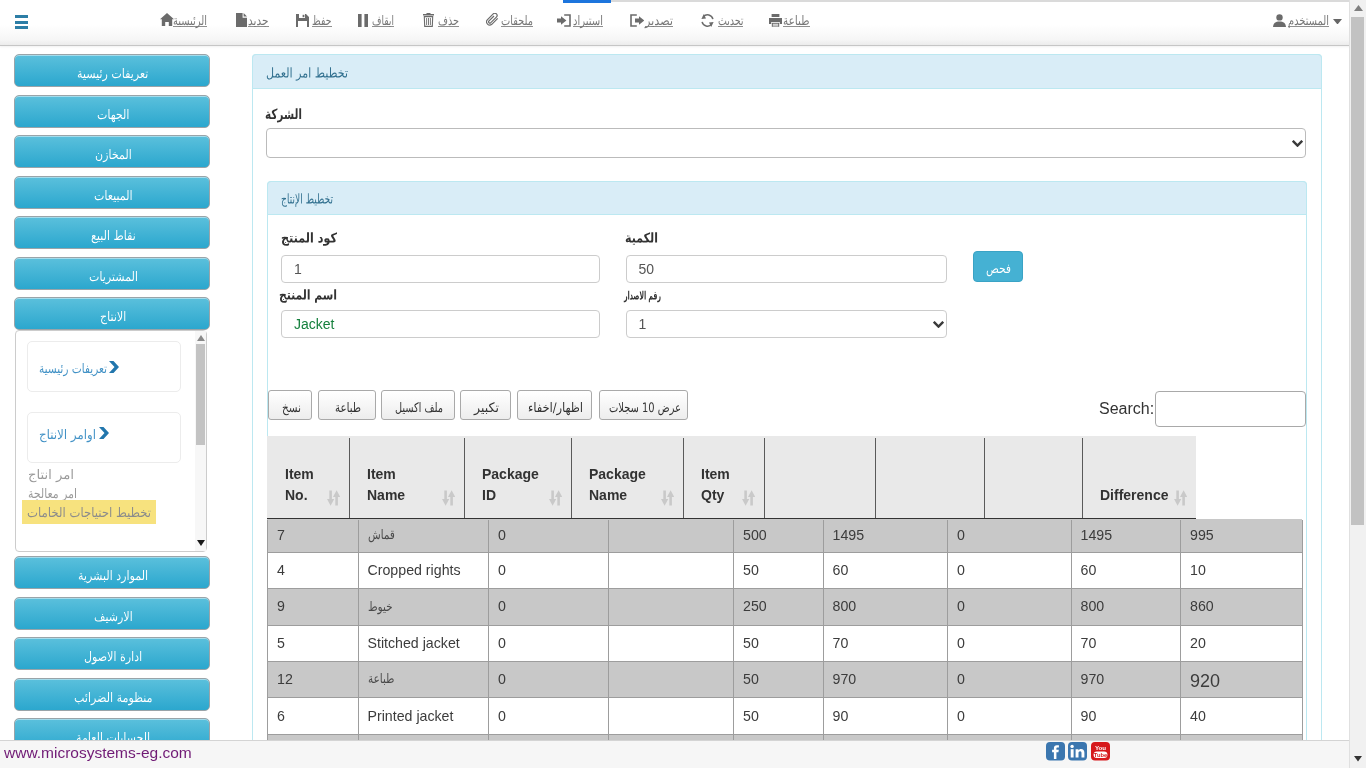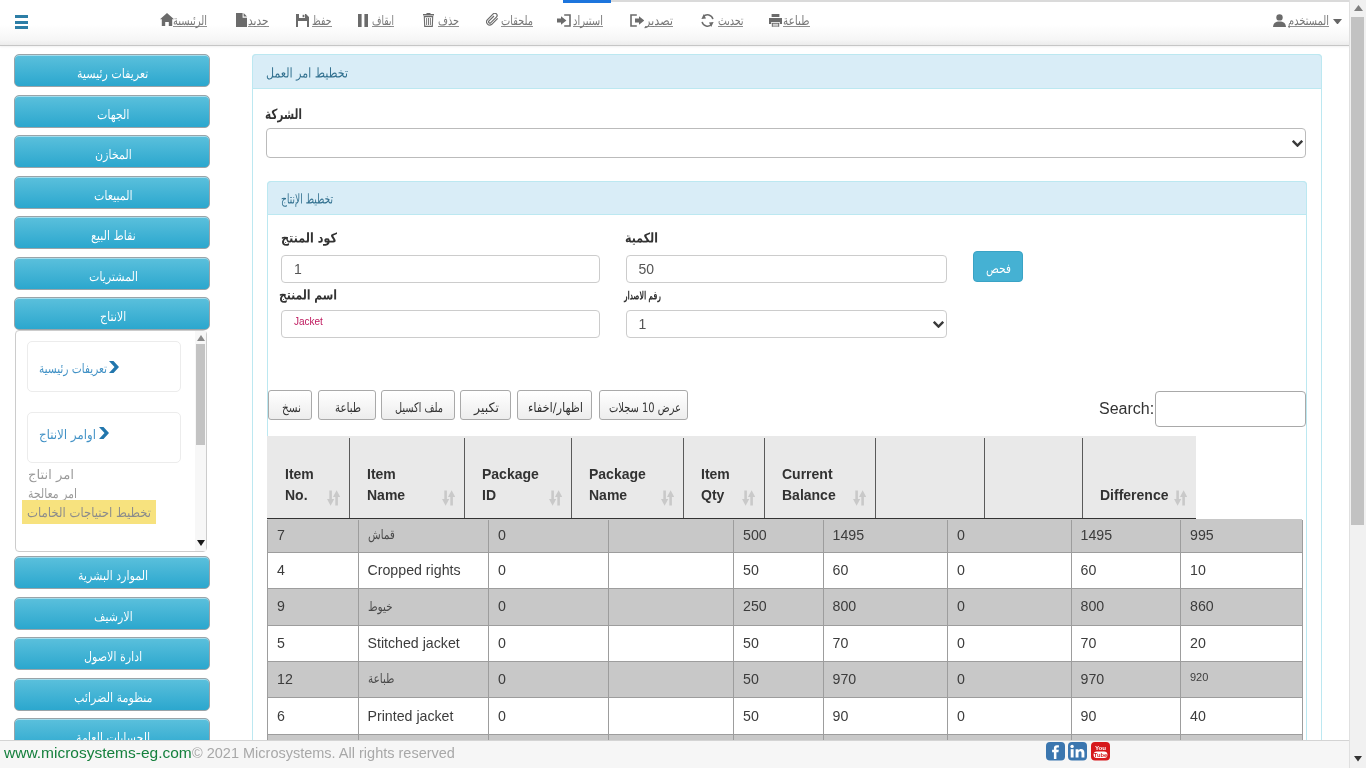--- a/index.html
+++ b/index.html
@@ -227,21 +227,21 @@
           <path fill="#ffffff" transform="matrix(0.005198,0,0,-0.006348,0,13.00)" d="M1653 0H1377Q1339 0 1287 30Q1242 56 1242 72Q1242 -114 1168 -242Q1080 -397 842 -474Q762 -500 642 -500Q514 -499 405 -471Q130 -400 130 -72Q130 174 235 354H419Q311 148 312 -72Q313 -251 460 -289Q555 -313 636 -313Q738 -313 829 -276Q991 -208 1034 -70Q1067 38 1067 165Q1067 312 1028 450H1199Q1198 435 1212 380Q1222 340 1262 290Q1377 436 1500 544Q1608 638 1755 708Q1827 742 1915 741Q2040 739 2137 702Q2323 631 2323 398Q2323 321 2281 251Q2295 239 2311 228Q2372 184 2454 184H2529V0H2399Q2268 0 2165 92L2137 118Q1933 0 1653 0ZM1915 567Q1839 567 1713 486Q1545 378 1400 184H1587Q1824 184 1953 247Q2140 338 2139 408Q2137 543 2000 562Q1963 567 1915 567Z M3147 780Q3405 728 3625 630V476Q3560 456 3487 415Q3537 337 3567 303Q3671 184 3785 184H3851V0H3765Q3556 0 3430 168Q3390 222 3331 319Q3262 273 3221 236Q3076 107 3001 80Q2780 0 2617 0H2489V184H2589Q2816 184 2945 256Q3049 314 3165 420Q3259 506 3360 541Q3277 564 3174 587Q3089 606 2909 622Q2827 629 2666 623V807Q2738 814 2813 815Q2975 815 3147 780Z M4429 537Q4470 580 4470 657Q4470 716 4404 767Q4373 792 4329 791Q4277 790 4237 748Q4197 707 4196 656Q4196 576 4251 538Q4291 513 4333 513Q4405 513 4429 537ZM3811 184H4052Q4136 184 4287 207Q4366 219 4426 312Q4457 360 4472 410Q4409 355 4312 353Q4182 351 4104 420Q4006 507 4006 636Q4006 688 4014 732Q4037 880 4187 949Q4265 985 4341 985Q4431 985 4497 935Q4593 863 4639 761Q4662 710 4662 570Q4662 362 4584 219Q4510 83 4386 39Q4277 0 4132 0H3811ZM4256 1300H4406V1150H4256Z"></path>
         </svg></div>
     </div>
 <div style="position:absolute;left:279px;top:285.5px;"><svg width="58.0" height="19.6" style="overflow:visible">
         <path fill="#333333" transform="matrix(0.005260,0,0,-0.006592,0,13.50)" d="M1212 578Q1212 518 1285 375Q1346 256 1430 256Q1430 256 1496 256Q1496 256 1496 0Q1496 0 1410 0Q1252 0 1131 149Q1060 237 1000 361Q950 468 932 540Q823 505 740 438Q537 275 537 75Q537 -46 640 -152Q730 -244 967 -244Q1268 -244 1474 -91Q1474 -91 1474 -366Q1310 -500 972 -500Q535 -499 335 -301Q179 -147 179 75Q179 254 319 425Q421 550 619 628Q535 631 387 611Q252 592 157 551Q157 551 157 807Q428 870 628 870Q980 870 1270 832Q1270 832 1270 576Q1256 577 1243 577Q1227 578 1212 578ZM775 85H925V-65H775Z M1944 1000H2094V850H1944ZM1694 1000H1844V850H1694ZM2332 0Q2332 0 2081 0Q1971 0 1894 109Q1817 0 1707 0Q1707 0 1456 0Q1456 0 1456 256Q1456 256 1554 256Q1622 256 1666 300Q1715 349 1715 455Q1715 455 1715 600H2073V455Q2073 349 2122 300Q2166 256 2234 256Q2234 256 2332 256Q2332 256 2332 0Z M3168 0Q3168 0 2917 0Q2807 0 2730 109Q2653 0 2543 0Q2543 0 2292 0Q2292 0 2292 256Q2292 256 2390 256Q2458 256 2502 300Q2551 349 2551 455Q2551 455 2551 600H2909V455Q2909 349 2958 300Q3002 256 3070 256Q3070 256 3168 256Q3168 256 3168 0ZM2655 985H2805V835H2655Z M4168 37Q4048 -48 3850 -48Q3614 -48 3490 19Q3464 33 3457 48Q3393 0 3289 0Q3289 0 3128 0Q3128 0 3128 256Q3128 256 3245 256Q3307 256 3362 294Q3408 325 3431 388Q3467 484 3575 572Q3652 635 3811 635Q3973 635 4048 599Q4188 531 4235 430Q4283 325 4313 290Q4342 256 4466 256Q4466 256 4541 256Q4541 256 4541 0Q4541 0 4411 0Q4232 0 4196 59Q4175 42 4168 37ZM3903 227Q3937 250 3937 278Q3937 319 3914 342Q3908 348 3870 374Q3859 382 3819 380Q3788 378 3771 359Q3741 326 3736 296Q3732 268 3718 248Q3778 208 3837 208Q3876 208 3903 227Z M5118 371Q5118 189 5050 92Q4986 0 4858 0H4501V256H4599Q4667 256 4711 300Q4760 349 4760 455V1556H5118Z M5462 1556H5820V0H5462Z M7958 37Q7838 -48 7640 -48Q7362 -48 7280 19Q7258 37 7221 -31Q7203 -63 7203 -120Q7203 -120 7203 -500Q7203 -500 6845 -500Q6845 -500 6845 -120Q6845 103 6965 172Q7114 257 7205 269Q7205 269 7203 292Q7203 440 7365 572Q7442 635 7601 635Q7759 635 7838 599Q7976 536 8025 430Q8073 325 8103 290Q8132 256 8256 256Q8256 256 8331 256Q8331 256 8331 0Q8331 0 8201 0Q8022 0 7986 59Q7965 42 7958 37ZM7693 227Q7727 250 7727 278Q7727 319 7704 342Q7692 354 7660 374Q7649 382 7609 380Q7577 378 7561 359Q7532 328 7532 276Q7532 248 7542 222Q7568 208 7627 208Q7666 208 7693 227Z M8720 78Q8646 0 8559 0Q8559 0 8291 0Q8291 0 8291 256Q8291 256 8389 256Q8457 256 8501 300Q8551 350 8550 455Q8550 455 8549 600Q8549 600 8907 600Q8907 600 8907 444Q8907 408 8952 310Q8979 251 9062 250Q9133 249 9157 303Q9194 387 9194 600Q9194 600 9552 600Q9552 395 9571 345Q9607 250 9673 250Q9798 250 9798 456Q9798 456 9798 750Q9798 750 10156 750Q10156 750 10156 408Q10156 209 10064 96Q9992 7 9851 -17Q9784 -29 9671 -29Q9590 -29 9532 0Q9383 72 9373 169Q9338 36 9200 0Q9128 -18 9058 -18Q8803 -18 8720 78Z M10497 1556H10855V0H10497Z"></path>
       </svg></div>
 <div style="position:absolute;left:624px;top:287.5px;"><svg width="37.0" height="16.7" style="overflow:visible">
         <path fill="#333333" transform="matrix(0.003056,0,0,-0.005615,0,11.50)" d="M613 0Q686 103 684 284Q684 429 632 550Q632 550 990 550Q1040 400 1040 284Q1040 19 952 -112Q825 -301 602 -399Q372 -500 -85 -500Q-85 -500 -85 -244Q224 -244 380 -176Q532 -111 613 0Z M1351 1556H1709V0H1351Z M2802 474Q2829 363 2892 300Q2936 256 3009 256Q3009 256 3084 256Q3084 256 3084 0Q3084 0 2954 0Q2772 0 2718 105Q2593 0 2346 -31Q2153 -55 2006 0Q2006 0 2006 255Q2163 194 2272 222Q2446 267 2472 349Q2499 436 2426 575Q2364 696 2209 850Q2209 850 2578 850Q2708 686 2736 635Q2782 553 2802 474Z M3520 114Q3412 0 3312 0Q3312 0 3044 0Q3044 0 3044 256Q3044 256 3142 256Q3210 256 3254 300Q3304 350 3303 455Q3303 455 3302 600Q3302 600 3660 600Q3660 600 3660 444Q3660 343 3727 290Q3831 513 4023 636Q4187 741 4343 741Q4528 741 4647 690Q4878 591 4878 398Q4878 187 4694 91Q4520 0 4118 0Q4118 0 3842 0Q3739 0 3644 30Q3568 54 3520 114ZM4051 256Q4051 256 4119 256Q4276 256 4402 306Q4520 353 4520 408Q4520 436 4461 463Q4408 485 4359 485Q4284 483 4174 404Q4107 354 4051 256Z M6359 834Q6359 531 6220 316Q6161 225 6088 160Q5868 -30 5442 -30Q5293 -30 5187 12Q5187 12 5187 256Q5291 219 5443 220Q5549 221 5628 265Q5628 265 5127 1410H5489L5915 451Q5944 494 5964 549Q6001 686 6001 870V1556H6359Z M6740 1556H7098V0H6740Z M9236 37Q9116 -48 8918 -48Q8640 -48 8558 19Q8536 37 8499 -31Q8481 -63 8481 -120Q8481 -120 8481 -500Q8481 -500 8123 -500Q8123 -500 8123 -120Q8123 103 8243 172Q8392 257 8483 269Q8483 269 8481 292Q8481 440 8643 572Q8720 635 8879 635Q9037 635 9116 599Q9254 536 9303 430Q9351 325 9381 290Q9410 256 9534 256Q9534 256 9609 256Q9609 256 9609 0Q9609 0 9479 0Q9300 0 9264 59Q9243 42 9236 37ZM8971 227Q9005 250 9005 278Q9005 319 8982 342Q8970 354 8938 374Q8927 382 8887 380Q8855 378 8839 359Q8810 328 8810 276Q8810 248 8820 222Q8846 208 8905 208Q8944 208 8971 227Z M10314 1300H10464V1150H10314ZM10064 1300H10214V1150H10064ZM10354 591Q10390 619 10390 657Q10390 716 10340 745Q10312 761 10269 760Q10222 760 10194 731Q10168 705 10168 656Q10168 616 10203 587Q10225 569 10273 569Q10325 569 10354 591ZM10225 0Q10225 0 9569 0Q9569 0 9569 256Q9569 256 10145 256Q10204 256 10241 265Q10323 285 10346 354Q10345 348 10224 349Q9989 349 9908 420Q9810 504 9810 636Q9810 688 9818 732Q9846 893 9991 949Q10100 991 10253 992Q10486 993 10592 935Q10673 890 10734 726Q10767 637 10767 464Q10767 313 10654 153Q10607 87 10465 36Q10364 0 10225 0Z M11543 0Q11616 103 11614 284Q11614 429 11562 550Q11562 550 11920 550Q11970 400 11970 284Q11970 19 11882 -112Q11755 -301 11532 -399Q11302 -500 10845 -500Q10845 -500 10845 -244Q11154 -244 11310 -176Q11462 -111 11543 0Z"></path>
       </svg></div>
 <div style="position:absolute;left:281.0px;top:310.0px;width:319.0px;height:28px;background:#fff;border:1px solid #ccc;border-radius:4px;">
-      <span style="position:absolute;left:12px;top:5px;font-size:10px;color:#be185d">Jacket</span>
+      <span style="position:absolute;left:12px;top:5px;font-size:14px;color:#15803d">Jacket</span>
     </div>
 <div style="position:absolute;left:625.5px;top:310.0px;width:321.5px;height:28px;background:#fff;border:1px solid #ccc;border-radius:4px;">
       <span style="position:absolute;left:12px;top:5px;font-size:14px;color:#555">1</span>
     </div>
 <svg class="a" style="left:932.5px;top:320.5px" width="11" height="7">
       <path fill="none" stroke="#3a3a3a" stroke-width="2.4" d="M.8.8 5.5 5.6 10.2.8"></path>
     </svg>
 <div style="position:absolute;left:267.8px;top:390px;width:44.5px;height:30px;background:linear-gradient(#ffffff,#ededed);border:1px solid #a9a9a9;border-radius:3px;">
       <div style="position:absolute;left:12.8px;top:7.5px;"><svg width="19.0" height="18.9" style="overflow:visible">
           <path fill="#333333" transform="matrix(0.005109,0,0,-0.006348,0,13.00)" d="M1302 184H1342V0H1293Q1164 0 1041 150Q959 250 898 406Q892 421 819 599Q705 575 607 495Q383 312 383 60Q383 -77 457 -171Q586 -335 915 -335Q1108 -335 1320 -217V-401Q1170 -500 920 -500Q502 -500 333 -306Q202 -156 202 68Q202 326 414 549Q510 650 647 702Q635 702 622 702Q527 702 387 683Q252 664 157 623V807Q429 870 622 870Q916 870 1116 816V662Q1007 662 976 649L1005 558Q1056 398 1128 303Q1218 184 1302 184ZM575 1200H725V1050H575Z M2599 -20Q2562 -29 2527 -29Q2464 -29 2409 -4Q2272 57 2254 189Q2206 33 2110 0Q2042 -24 1977 -24Q1879 -24 1807 25Q1747 65 1706 138Q1663 79 1607 46Q1531 0 1432 0H1302V184H1377Q1476 184 1520 228Q1600 308 1600 408V600H1784V444Q1784 380 1828 280Q1871 181 1975 181Q2084 181 2128 303Q2165 406 2165 600H2349Q2349 395 2368 345Q2432 175 2542 176Q2684 178 2684 456V750H2868V408Q2868 311 2951 228Q2995 184 3094 184H3169V0H3039Q2894 0 2776 96Q2708 6 2599 -20Z M3373 1000H3523V850H3373ZM3448 86Q3376 0 3219 0H3129V184H3164Q3263 184 3307 228Q3356 277 3356 383V600H3540V383Q3540 196 3448 86Z"></path>
@@ -327,31 +327,20 @@
       <div style="position:absolute;right:9px;bottom:8px"><svg width="13" height="16" viewBox="0 0 13 16">
           <g fill="#c9c9c9">
             <rect x="2.3" y="0.5" width="2.6" height="9"></rect>
             <path d="M0 9h7.2L3.6 15.8Z"></path>
             <rect x="8.3" y="6.5" width="2.6" height="9"></rect>
             <path d="M6 7h7.2L9.6 0.2Z"></path>
           </g>
         </svg></div>
     </div>
 <div style="position:absolute;left:683.0px;top:438px;width:1px;height:79.5px;background:#5a5a5a;"></div>
-<div style="position:absolute;left:764.0px;top:436px;width:111.0px;height:81.5px;">
-      <div style="position:absolute;left:18px;bottom:12.5px;font-weight:bold;font-size:14px;line-height:20.5px;color:#323232">Current<br>Balance</div>
-      <div style="position:absolute;right:9px;bottom:8px"><svg width="13" height="16" viewBox="0 0 13 16">
-          <g fill="#c9c9c9">
-            <rect x="2.3" y="0.5" width="2.6" height="9"></rect>
-            <path d="M0 9h7.2L3.6 15.8Z"></path>
-            <rect x="8.3" y="6.5" width="2.6" height="9"></rect>
-            <path d="M6 7h7.2L9.6 0.2Z"></path>
-          </g>
-        </svg></div>
-    </div>
 <div style="position:absolute;left:764.0px;top:438px;width:1px;height:79.5px;background:#5a5a5a;"></div>
 <div style="position:absolute;left:875.0px;top:438px;width:1px;height:79.5px;background:#5a5a5a;"></div>
 <div style="position:absolute;left:984.0px;top:438px;width:1px;height:79.5px;background:#5a5a5a;"></div>
 <div style="position:absolute;left:1082.0px;top:436px;width:114.0px;height:81.5px;">
       <div style="position:absolute;left:18px;bottom:12.5px;font-weight:bold;font-size:14px;line-height:20.5px;color:#323232">Difference</div>
       <div style="position:absolute;right:9px;bottom:8px"><svg width="13" height="16" viewBox="0 0 13 16">
           <g fill="#c9c9c9">
             <rect x="2.3" y="0.5" width="2.6" height="9"></rect>
             <path d="M0 9h7.2L3.6 15.8Z"></path>
             <rect x="8.3" y="6.5" width="2.6" height="9"></rect>
@@ -404,21 +393,21 @@
 <div style="position:absolute;left:267px;top:662.0px;width:1035px;height:36.4px;background:#c8c8c8;border-bottom:1px solid #9d9d9d;"></div>
 <span class="a" style="left:277.0px;top:671.2px;font-size:14.2px;color:#3c3c3c">12</span>
 <div style="position:absolute;left:367.5px;top:670.3px;"><svg width="26.4" height="18.9" style="overflow:visible">
         <path fill="#4a4a4a" transform="matrix(0.005078,0,0,-0.006348,0,13.00)" d="M676 282Q661 324 648 373Q635 423 623 524Q503 512 421 445Q310 356 312 294Q313 253 403.0 228.0Q493 203 676 282ZM609 668Q605 707 602 750H786Q787 582 823 408Q844 307 900 228Q931 184 1043 184H1118V0H988Q898 0 825 51Q780 82 742 141Q604 68 448 68Q392 68 334 83Q145 131 145 285Q145 458 349 585Q458 653 609 668ZM600 1050H750V900H600ZM350 1050H500V900H350Z M1158 184Q1319 184 1521 277Q1446 301 1394 360Q1306 460 1306 600Q1306 864 1510 989Q1635 1066 1886 1066V897Q1668 897 1575.0 828.5Q1482 760 1482.0 632.5Q1482 505 1544 453Q1627 383 1697 383Q1752 383 1826 416L2114 545V361L1694 164Q1344 0 1166 0H1078V184Z M2513 371V1556H2697V383Q2697 277 2746 228Q2790 184 2889 184H2964V0H2834Q2680 0 2600 92Q2513 193 2513 371Z M3243 86Q3166 0 3014 0H2924V184H2959Q3058 184 3102 228Q3151 277 3151 383V600H3335V383Q3335 277 3384 228Q3428 184 3527 184H3582V0H3472Q3322 0 3243 86ZM3168 -150H3318V-300H3168Z M4131 184H4318Q4555 184 4684 247Q4871 340 4870 408Q4868 543 4731 562Q4694 567 4646 567Q4566 567 4444 486Q4267 366 4131 184ZM4384 0H3809H3542V184H3809V1556H3993V290Q4210 609 4486 708Q4578 741 4646 741Q4763 741 4868 702Q5054 633 5054 398Q5054 229 4870 120Q4668 0 4384 0Z"></path>
       </svg></div>
 <span class="a" style="left:498.0px;top:671.2px;font-size:14.2px;color:#3c3c3c">0</span>
 <span class="a" style="left:743.0px;top:671.2px;font-size:14.2px;color:#3c3c3c">50</span>
 <span class="a" style="left:832.5px;top:671.2px;font-size:14.2px;color:#3c3c3c">970</span>
 <span class="a" style="left:957.0px;top:671.2px;font-size:14.2px;color:#3c3c3c">0</span>
 <span class="a" style="left:1080.5px;top:671.2px;font-size:14.2px;color:#3c3c3c">970</span>
-<span class="a" style="left:1190.0px;top:671.2px;font-size:11px;color:#3c3c3c">920</span>
+<span class="a" style="left:1190.0px;top:671.2px;font-size:18px;color:#3c3c3c">920</span>
 <div style="position:absolute;left:267px;top:698.4px;width:1035px;height:36.4px;background:#ffffff;border-bottom:1px solid #9d9d9d;"></div>
 <span class="a" style="left:277.0px;top:707.6px;font-size:14.2px;color:#3c3c3c">6</span>
 <span class="a" style="left:367.5px;top:707.6px;font-size:14.2px;color:#3c3c3c">Printed jacket</span>
 <span class="a" style="left:498.0px;top:707.6px;font-size:14.2px;color:#3c3c3c">0</span>
 <span class="a" style="left:743.0px;top:707.6px;font-size:14.2px;color:#3c3c3c">50</span>
 <span class="a" style="left:832.5px;top:707.6px;font-size:14.2px;color:#3c3c3c">90</span>
 <span class="a" style="left:957.0px;top:707.6px;font-size:14.2px;color:#3c3c3c">0</span>
 <span class="a" style="left:1080.5px;top:707.6px;font-size:14.2px;color:#3c3c3c">90</span>
 <span class="a" style="left:1190.0px;top:707.6px;font-size:14.2px;color:#3c3c3c">40</span>
 <div style="position:absolute;left:267px;top:734.8px;width:1035px;height:5.2px;background:#c8c8c8;"></div>
@@ -426,22 +415,21 @@
 <div style="position:absolute;left:357.5px;top:519.5px;width:1px;height:220.5px;background:#9d9d9d;"></div>
 <div style="position:absolute;left:488.0px;top:519.5px;width:1px;height:220.5px;background:#9d9d9d;"></div>
 <div style="position:absolute;left:607.5px;top:519.5px;width:1px;height:220.5px;background:#9d9d9d;"></div>
 <div style="position:absolute;left:733.0px;top:519.5px;width:1px;height:220.5px;background:#9d9d9d;"></div>
 <div style="position:absolute;left:822.5px;top:519.5px;width:1px;height:220.5px;background:#9d9d9d;"></div>
 <div style="position:absolute;left:947.0px;top:519.5px;width:1px;height:220.5px;background:#9d9d9d;"></div>
 <div style="position:absolute;left:1070.5px;top:519.5px;width:1px;height:220.5px;background:#9d9d9d;"></div>
 <div style="position:absolute;left:1180.0px;top:519.5px;width:1px;height:220.5px;background:#9d9d9d;"></div>
 <div style="position:absolute;left:1302.0px;top:519.5px;width:1px;height:220.5px;background:#9d9d9d;"></div>
 <div style="position:absolute;left:0;top:740px;width:1366px;height:28px;background:#f6f6f6;border-top:1px solid #d4d4d4;"></div>
-<span class="a" style="left:4px;top:744px;font-size:15.5px;color:#15803d">www.microsystems-eg.com</span>
-<span class="a" style="left:192px;top:745px;font-size:14.5px;color:#a8a8a8">© 2021 Microsystems. All rights reserved</span>
+<span class="a" style="left:4px;top:744px;font-size:15.5px;color:#701a75">www.microsystems-eg.com</span>
 <svg class="a" style="left:1045.5px;top:742px" width="19" height="19" viewBox="0 0 19 19">
       <rect width="19" height="18.5" rx="4" fill="#3b76af"></rect>
       <path fill="#fff" d="M12.9 5.4h-1.6c-.6 0-.9.35-.9.95v1.5h2.4l-.35 2.3H10.4V17H7.9v-6.85H6.1V7.85h1.8V6.1c0-1.8 1.1-2.9 2.9-2.9h2.1Z"></path>
     </svg>
 <svg class="a" style="left:1068px;top:742px" width="19" height="19" viewBox="0 0 19 19">
       <rect width="19" height="18.5" rx="4" fill="#3b76af"></rect>
       <rect x="2.7" y="7.2" width="2.9" height="8.3" fill="#fff"></rect>
       <circle cx="4.1" cy="4.4" r="1.7" fill="#fff"></circle>
       <path fill="#fff" d="M7.6 7.2h2.8v1.2c.5-.8 1.4-1.4 2.7-1.4 2.1 0 3.3 1.3 3.3 3.8v4.7h-2.9v-4.3c0-1.2-.5-1.9-1.4-1.9-1 0-1.6.7-1.6 1.9v4.3H7.6Z"></path>
     </svg>

